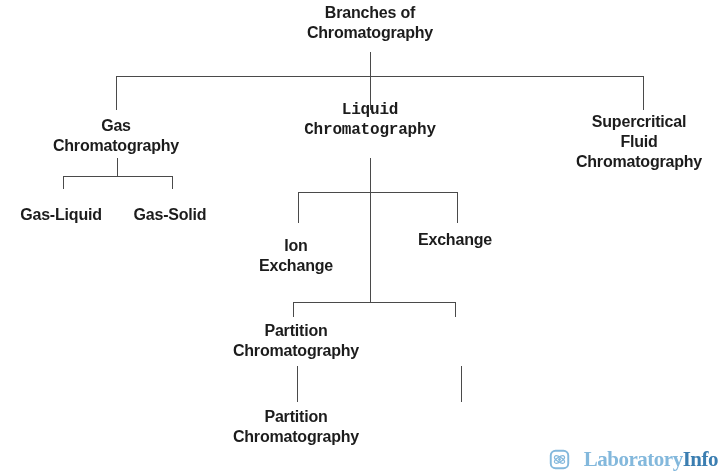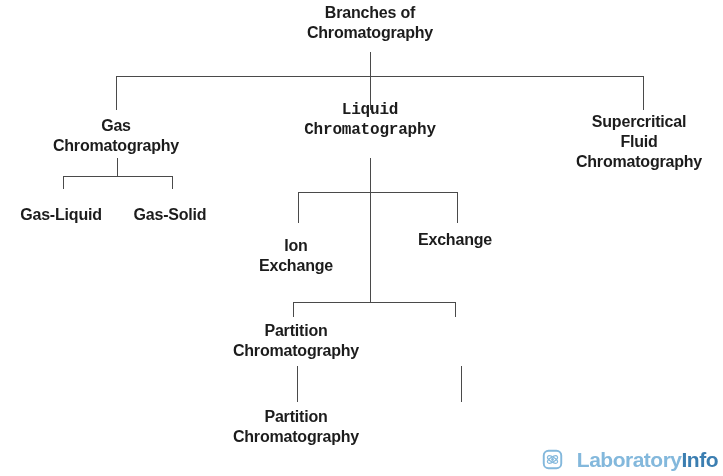--- a/index.html
+++ b/index.html
@@ -36,20 +36,21 @@
     position: absolute;
     right: 5px;
     bottom: 6px;
     display: flex;
     align-items: flex-end;
     gap: 14px;
     font-size: 21px;
     font-weight: 700;
     letter-spacing: -0.5px;
     line-height: 1;
+    font-family: Liberation Serif, serif;
   }
   .logo .primary { color: #83b8dc; }
   .logo .secondary { color: #3b7eb1; }
   .logo svg { display: block; }
 </style>
 </head>
 <body>
 
 <div class="stage">
 

